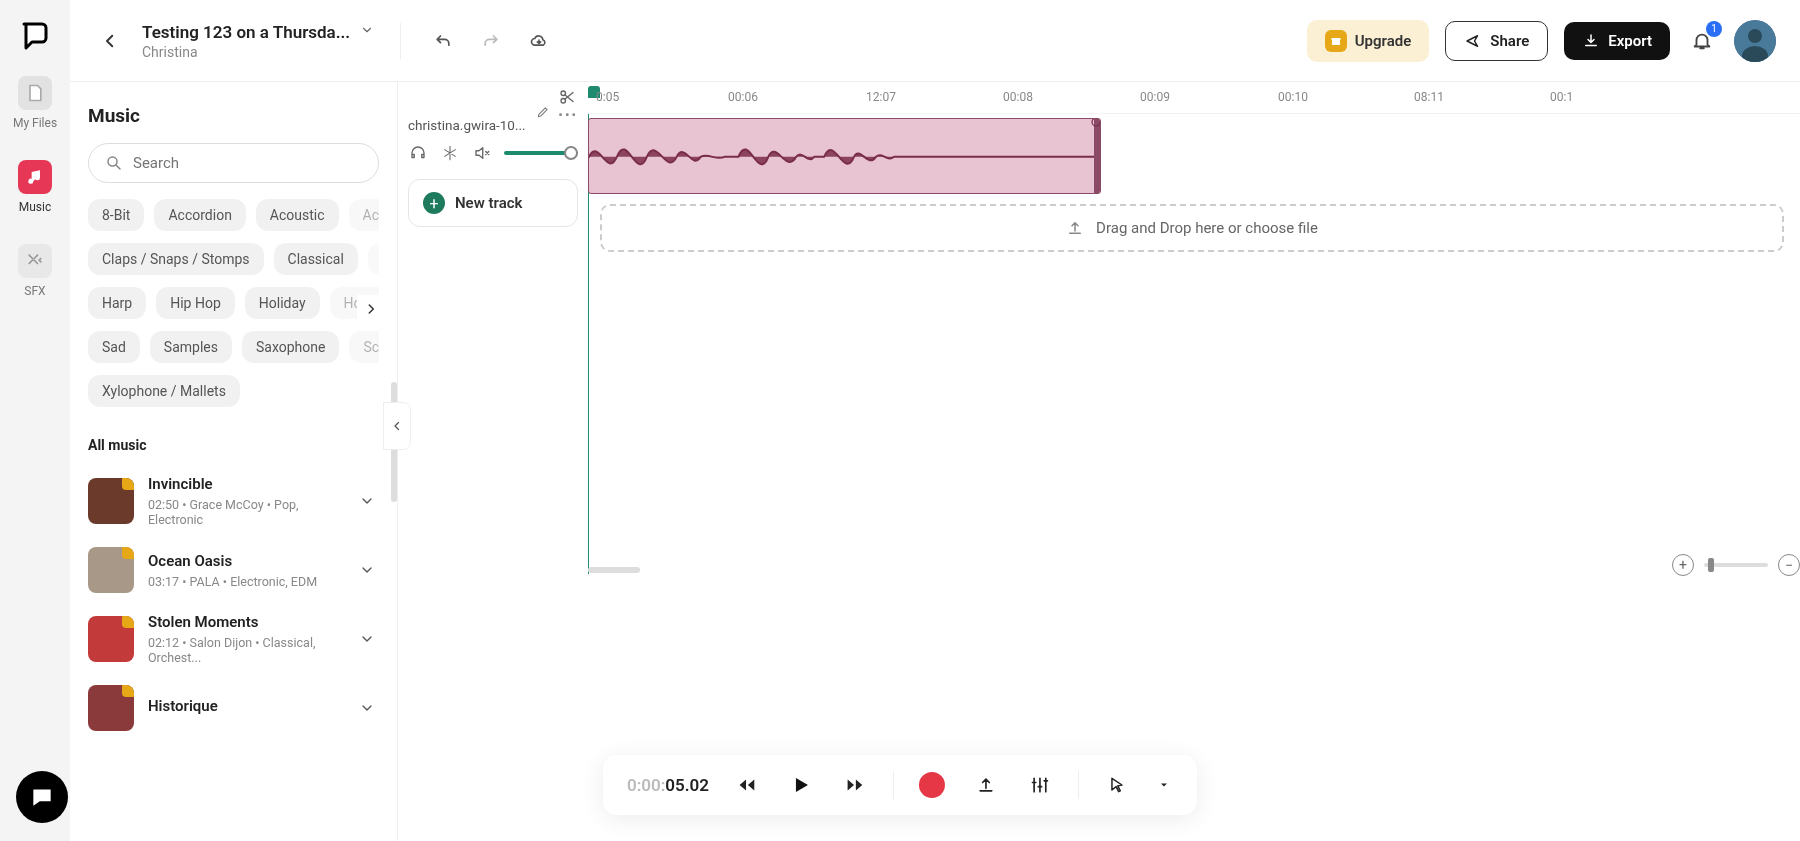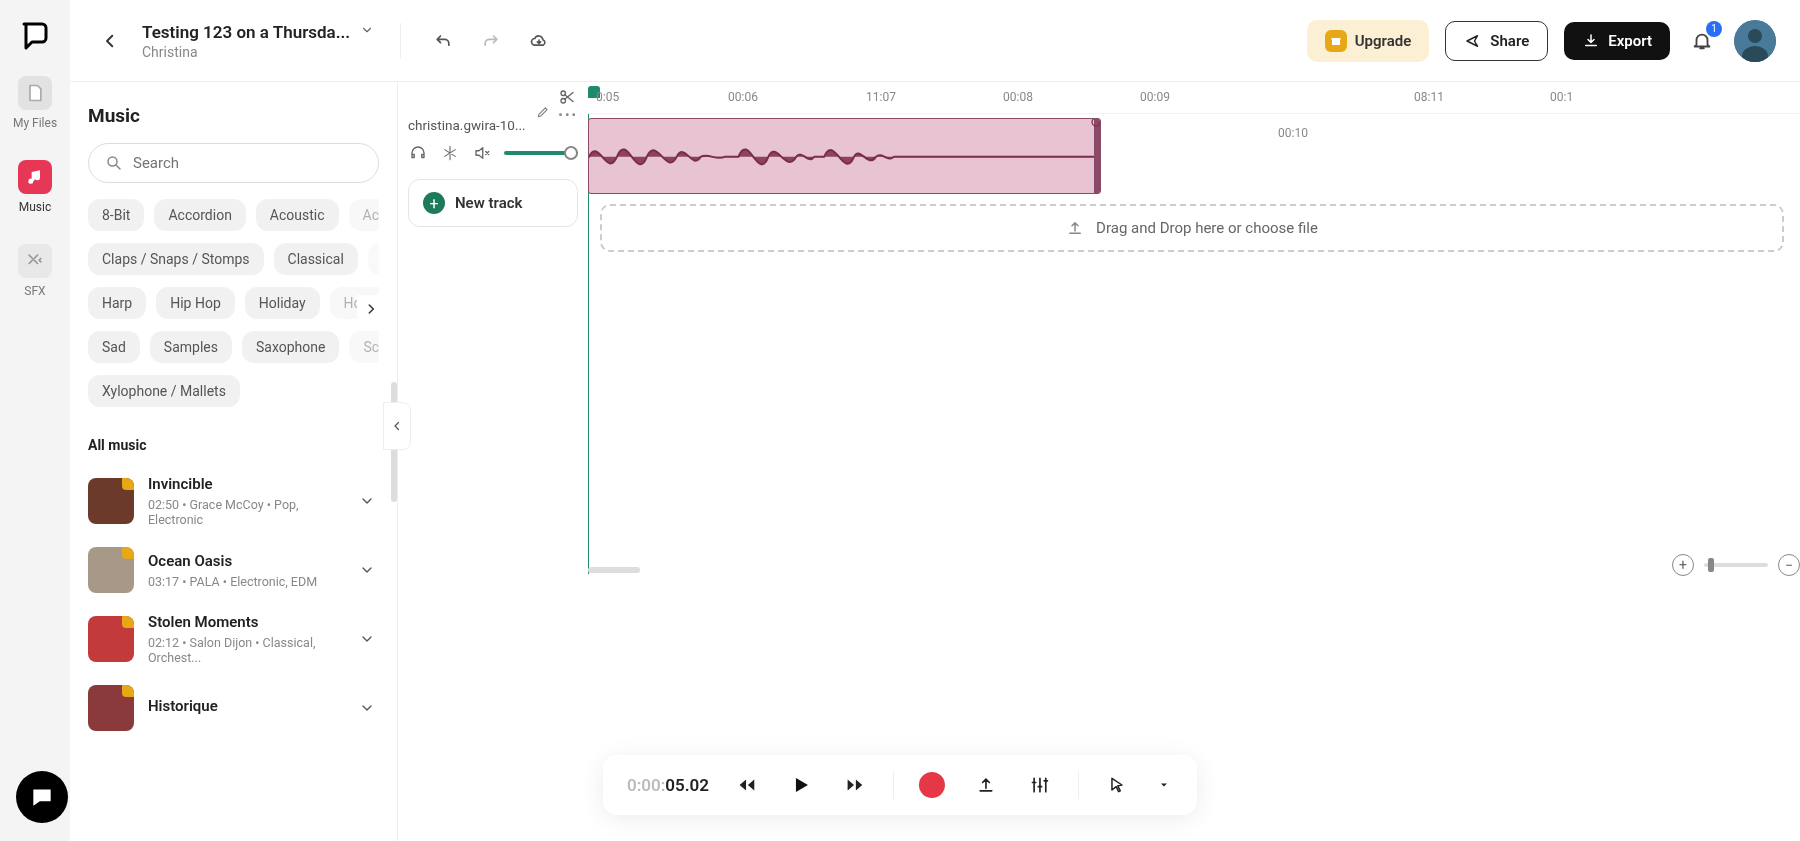--- a/index.html
+++ b/index.html
@@ -370,24 +370,24 @@
         <div class="ruler">
           <div class="scis"><svg width="18" height="18" viewBox="0 0 24 24">
                 <circle cx="7" cy="7" r="3" stroke="#666" fill="none" stroke-width="1.8"></circle>
                 <circle cx="7" cy="17" r="3" stroke="#666" fill="none" stroke-width="1.8"></circle>
                 <path d="M9 9l11 9M9 15L20 6" stroke="#666" stroke-width="1.8"></path>
               </svg></div>
           <div class="play-mark"></div>
           <div id="ticks">
               <span class="tick" style="left: 8px;">0:05</span>
               <span class="tick" style="left: 140px;">00:06</span>
-              <span class="tick" style="left: 278px;">11:07</span>
+              <span class="tick" style="left: 278px;">12:07</span>
               <span class="tick" style="left: 415px;">00:08</span>
               <span class="tick" style="left: 552px;">00:09</span>
-              <span class="tick" style="left: 690px; margin-top: 36px;">00:10</span>
+              <span class="tick" style="left: 690px;">00:10</span>
               <span class="tick" style="left: 826px;">08:11</span>
               <span class="tick" style="left: 962px;">00:1</span>
             </div>
         </div>
         <div class="tl-body">
           <div class="playhead"></div>
           <div class="audio-clip" style="width:513px;">
             <svg class="wav" viewBox="0 0 513 76" preserveAspectRatio="none">
               <path d="M0 38 C10 18 18 60 28 38 C38 12 48 64 58 38 C68 16 78 58 88 38 C96 22 104 52 112 38 C120 34 128 42 136 38 L150 38 C160 12 170 64 180 38 C188 20 198 56 208 38 C214 30 220 46 226 38 L236 38 C246 14 256 62 266 38 C272 26 280 50 288 38 C294 32 300 44 306 38 L513 38" fill="none" stroke="#7a2d4a" stroke-width="2"></path>
               <path d="M0 38 C10 18 18 60 28 38 C38 12 48 64 58 38 C68 16 78 58 88 38 C96 22 104 52 112 38 C120 34 128 42 136 38 L150 38 C160 12 170 64 180 38 C188 20 198 56 208 38 C214 30 220 46 226 38 L236 38 C246 14 256 62 266 38 C272 26 280 50 288 38 C294 32 300 44 306 38 L306 38 L0 38 Z" fill="#7a2d4a" opacity="0.85"></path>

